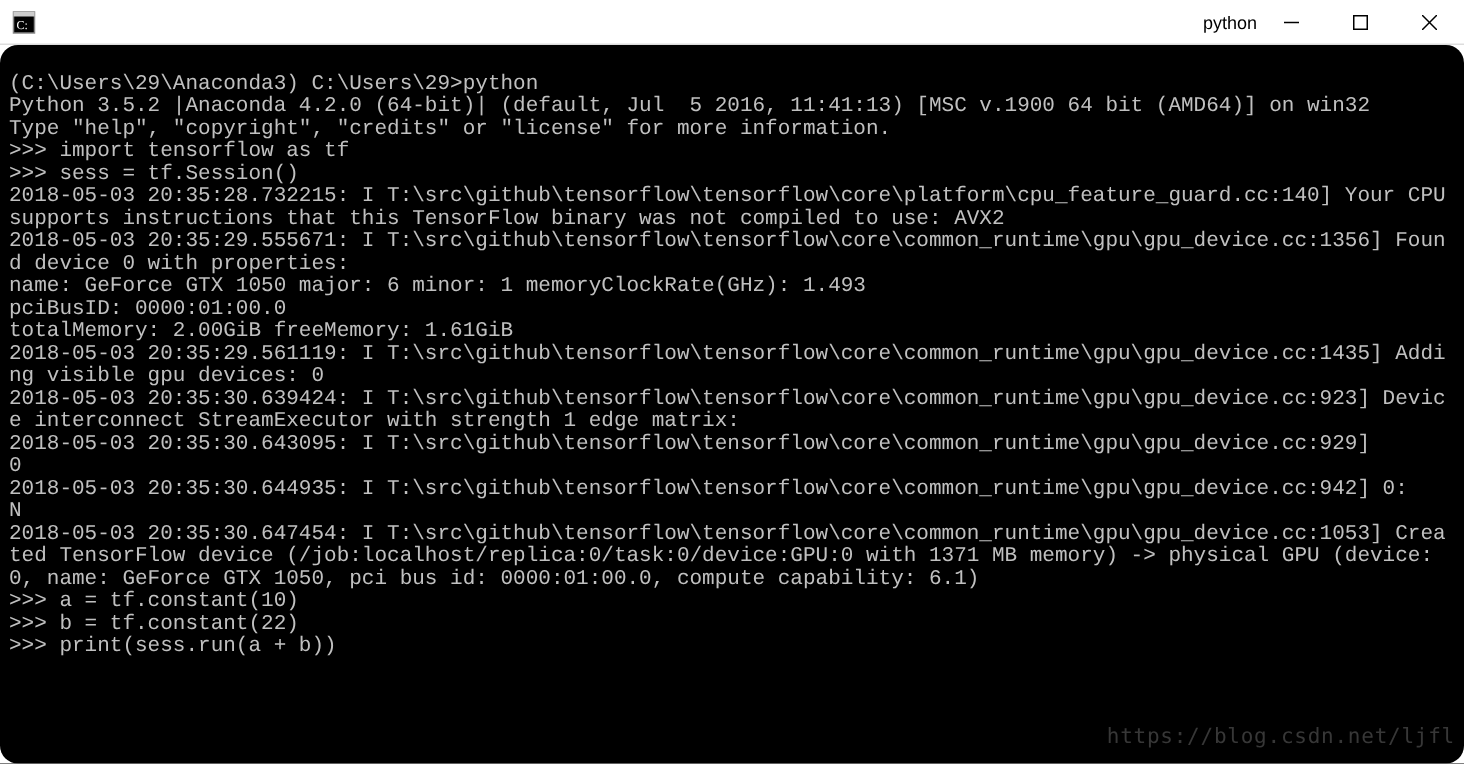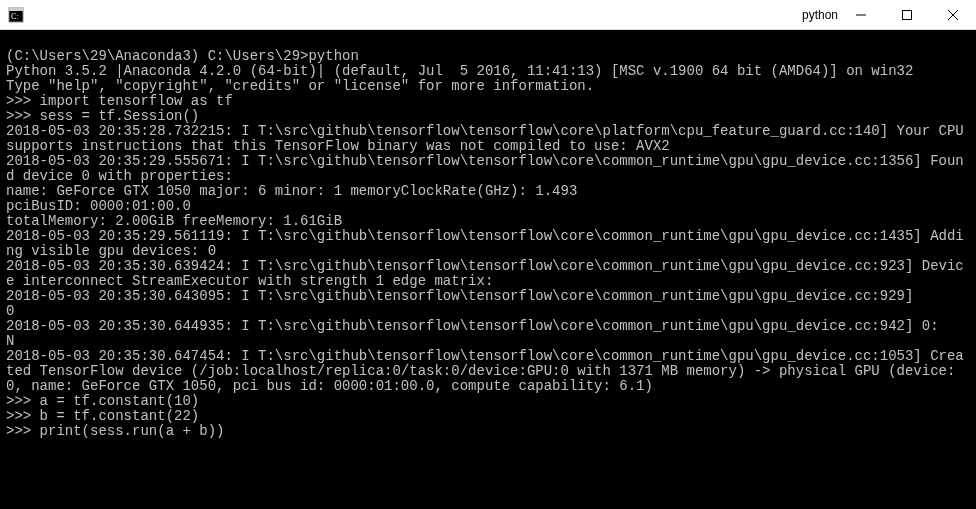--- a/index.html
+++ b/index.html
@@ -54,20 +54,21 @@
     color: #c0c0c0;
     height: calc(509px - 30px);
     padding: 4px 6px;
     font-family: Consolas, "SimSun", "NSimSun", "Courier New", monospace;
     font-size: 14px;
     line-height: 15px;
     white-space: pre-wrap;
     word-break: break-all;
     overflow: hidden;
     position: relative;
+    border-radius: 12px;
   }
   .watermark {
     position: absolute;
     bottom: 10px;
     right: 6px;
     color: #5c5c5c;
     font-family: Consolas, monospace;
     font-size: 14px;
     letter-spacing: 0.5px;
     opacity: 0.6;
@@ -116,13 +117,13 @@
 name: GeForce GTX 1050 major: 6 minor: 1 memoryClockRate(GHz): 1.493
 pciBusID: 0000:01:00.0
 totalMemory: 2.00GiB freeMemory: 1.61GiB
 2018-05-03 20:35:29.561119: I T:\src\github\tensorflow\tensorflow\core\common_runtime\gpu\gpu_device.cc:1435] Adding visible gpu devices: 0
 2018-05-03 20:35:30.639424: I T:\src\github\tensorflow\tensorflow\core\common_runtime\gpu\gpu_device.cc:923] Device interconnect StreamExecutor with strength 1 edge matrix:
 2018-05-03 20:35:30.643095: I T:\src\github\tensorflow\tensorflow\core\common_runtime\gpu\gpu_device.cc:929]      0
 2018-05-03 20:35:30.644935: I T:\src\github\tensorflow\tensorflow\core\common_runtime\gpu\gpu_device.cc:942] 0:   N
 2018-05-03 20:35:30.647454: I T:\src\github\tensorflow\tensorflow\core\common_runtime\gpu\gpu_device.cc:1053] Created TensorFlow device (/job:localhost/replica:0/task:0/device:GPU:0 with 1371 MB memory) -&gt; physical GPU (device: 0, name: GeForce GTX 1050, pci bus id: 0000:01:00.0, compute capability: 6.1)
 &gt;&gt;&gt; a = tf.constant(10)
 &gt;&gt;&gt; b = tf.constant(22)
-&gt;&gt;&gt; print(sess.run(a + b))</span></div>
+&gt;&gt;&gt; print(sess.run(a + b))</span><div class="watermark">https://blog.csdn.net/ljfl</div></div>
 
 </body></html>

